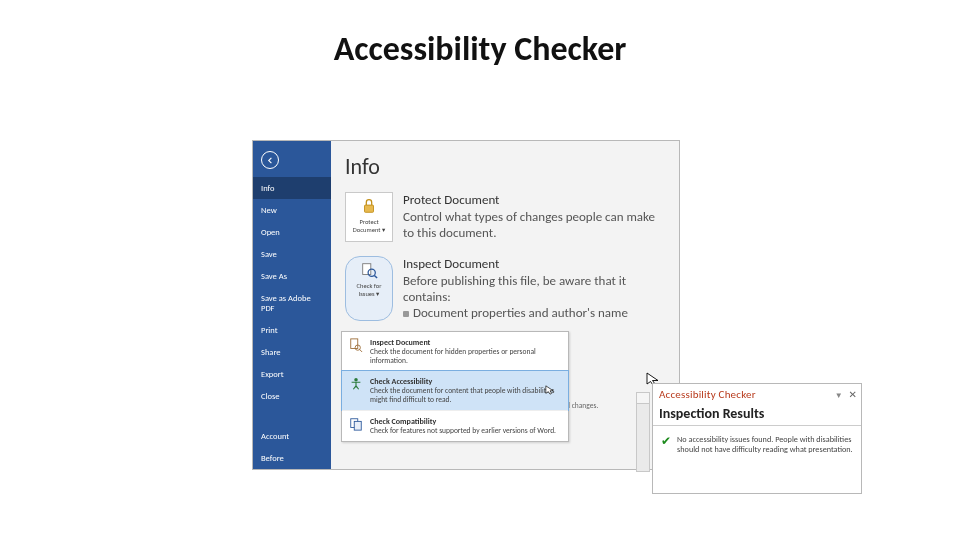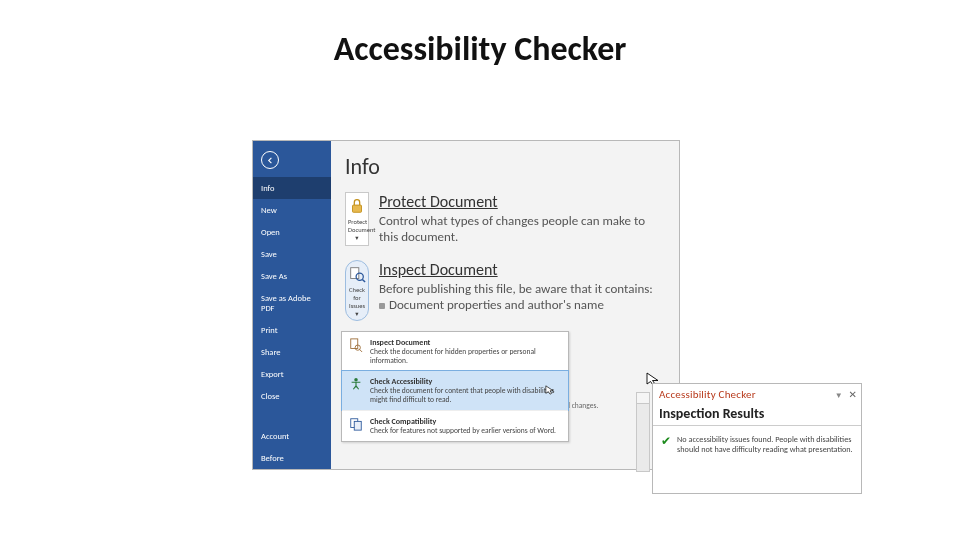--- a/index.html
+++ b/index.html
@@ -65,34 +65,34 @@
     font-weight: 300;
     color: #333;
     margin-bottom: 12px;
   }
   .section {
     display: flex;
     gap: 10px;
     margin-bottom: 14px;
   }
   .section-button {
-    width: 24px;
+    width: 48px;
     text-align: center;
     border: 1px solid #c9c9c9;
     background: #fff;
     padding: 4px 2px 2px;
     font-size: 6.5px;
     color: #444;
   }
   .section-button .bicon {
     width: 18px; height: 18px;
     margin: 0 auto 3px;
   }
   .sec-text { flex: 1; }
-  .sec-heading { font-size: 16px; color: #333; margin-bottom: 2px; text-decoration: underline; }
+  .sec-heading { font-size: 13px; color: #333; margin-bottom: 2px; }
   .sec-desc { font-size: 13px; color: #555; line-height: 1.25; }
 
   
   .dropdown {
     position: absolute;
     top: 190px;
     left: 88px;
     width: 228px;
     background: #fff;
     border: 1px solid #b8b8b8;

